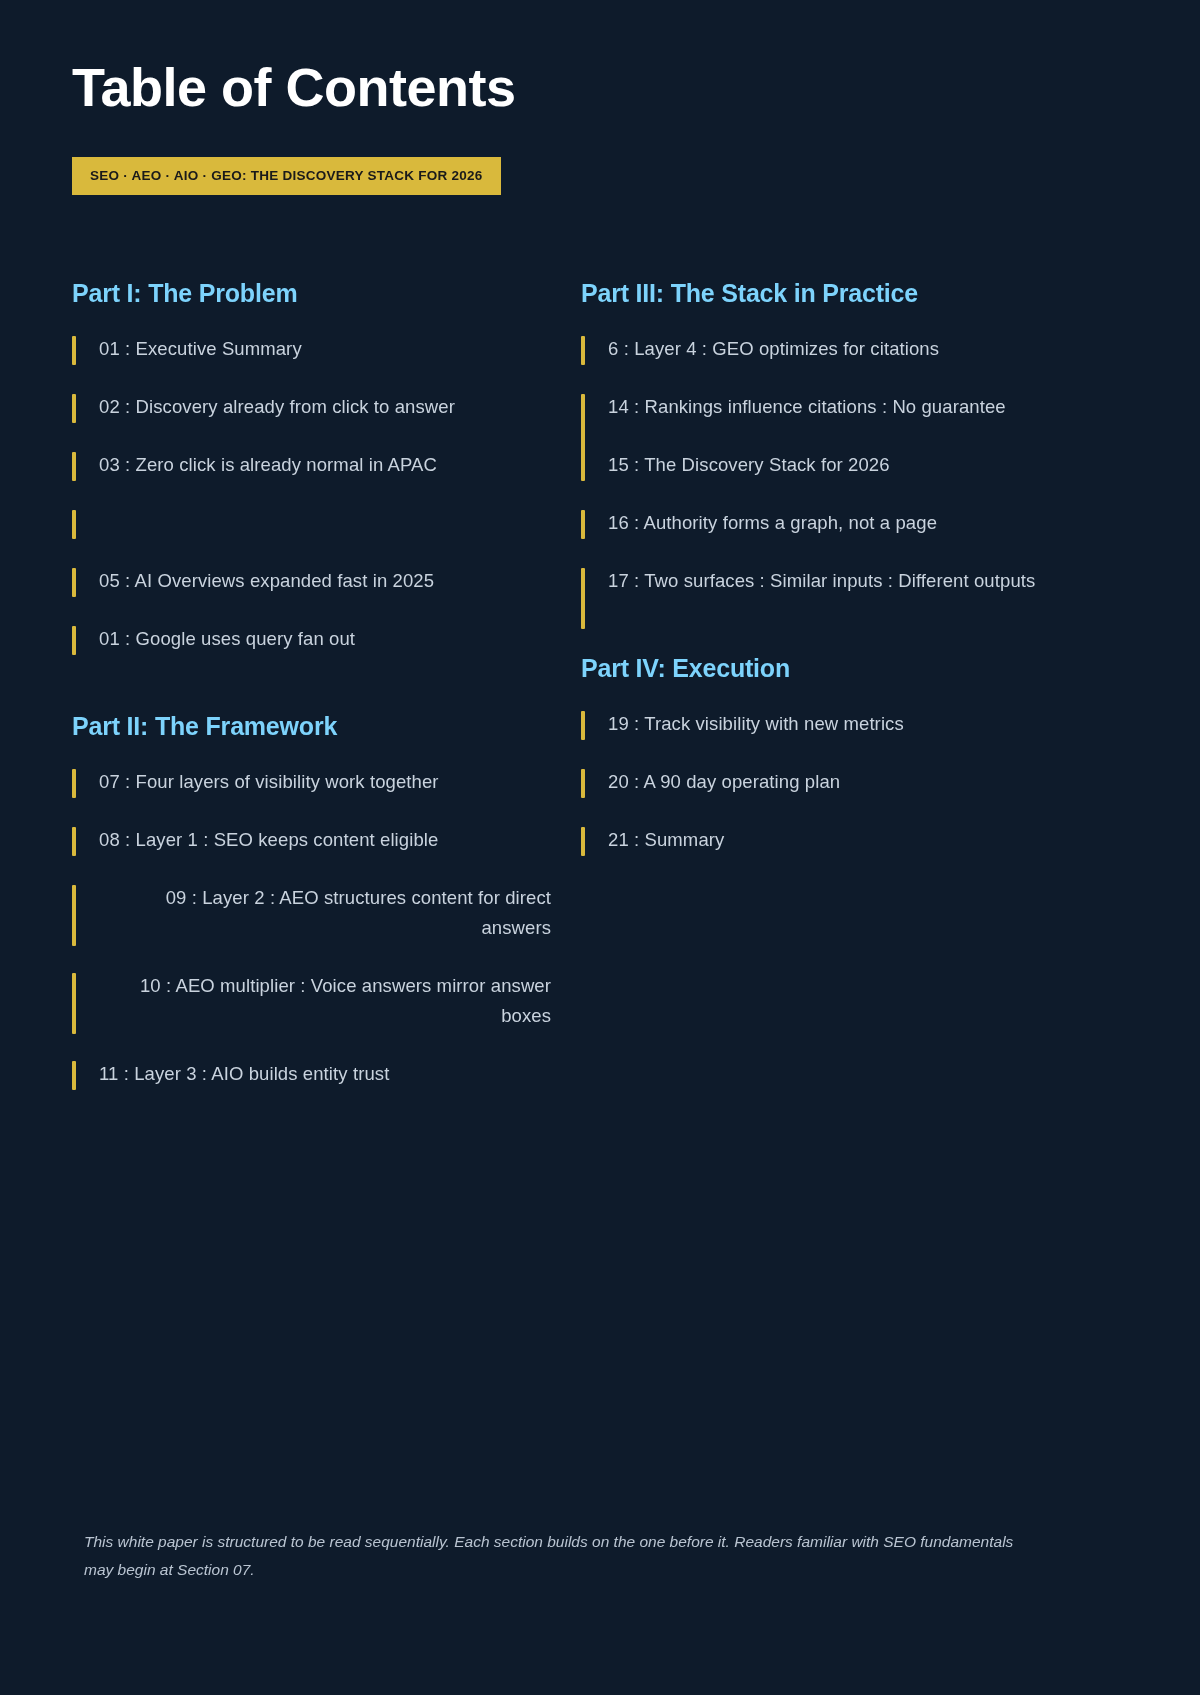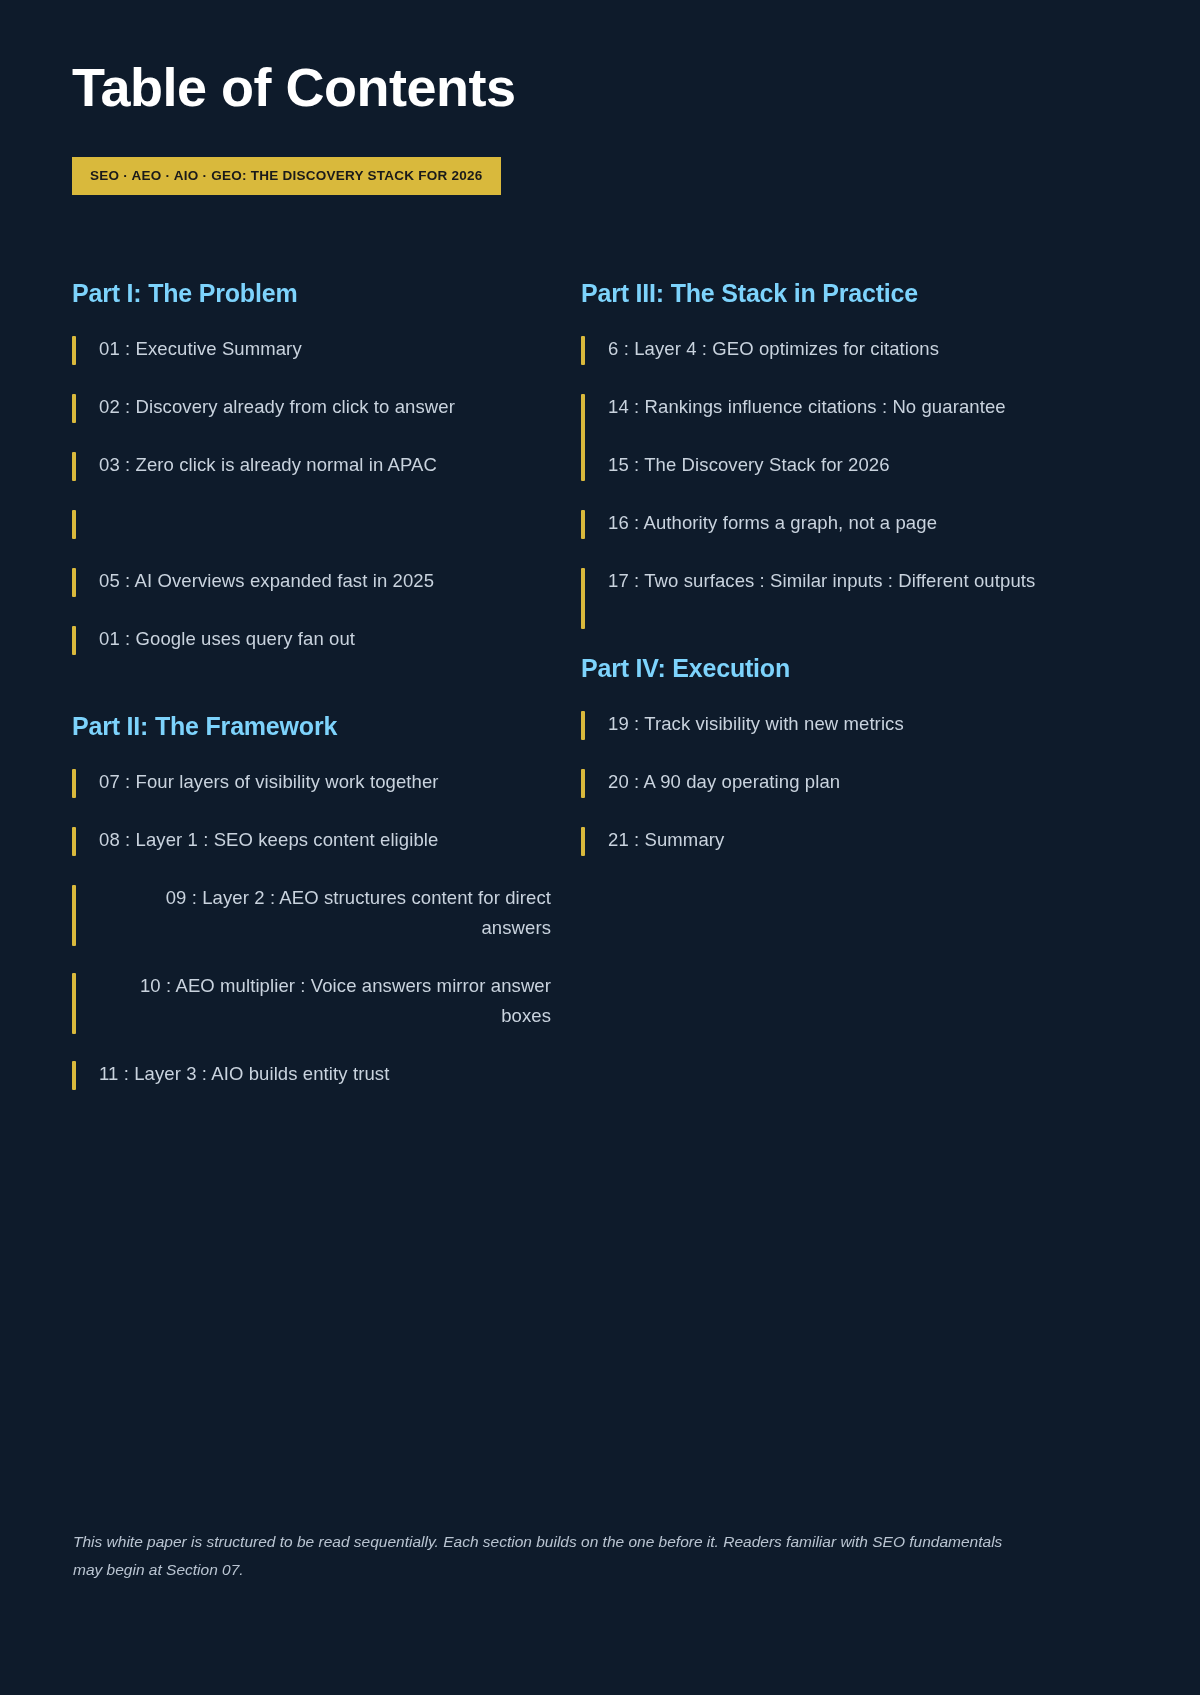--- a/index.html
+++ b/index.html
@@ -84,21 +84,21 @@
     letter-spacing:0.1px;
     max-width:452px;
   }
   .col-right .item-text { max-width:442px; }
 
   .item-num { color:#c9d3de; }
   .item-sep { color:#c9d3de; }
 
   .footnote {
     position:absolute;
-    left:73px;
+    left:84px;
     right:72px;
     top:1528px;
     font-size:15.5px;
     font-style:italic;
     line-height:28px;
     color:#b9c4d1;
     max-width:930px;
   }
 </style>
 </head>

